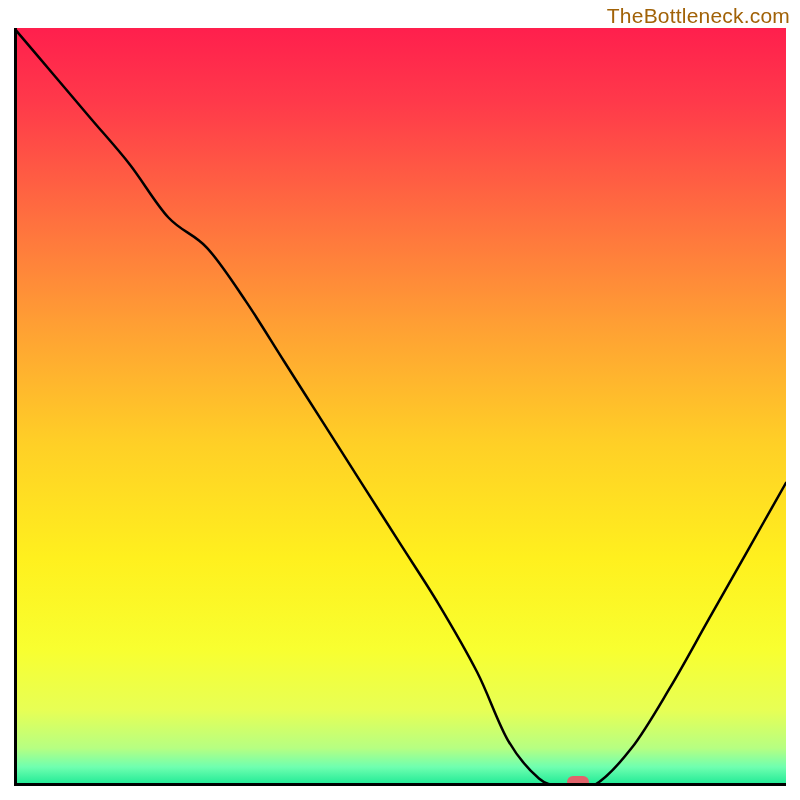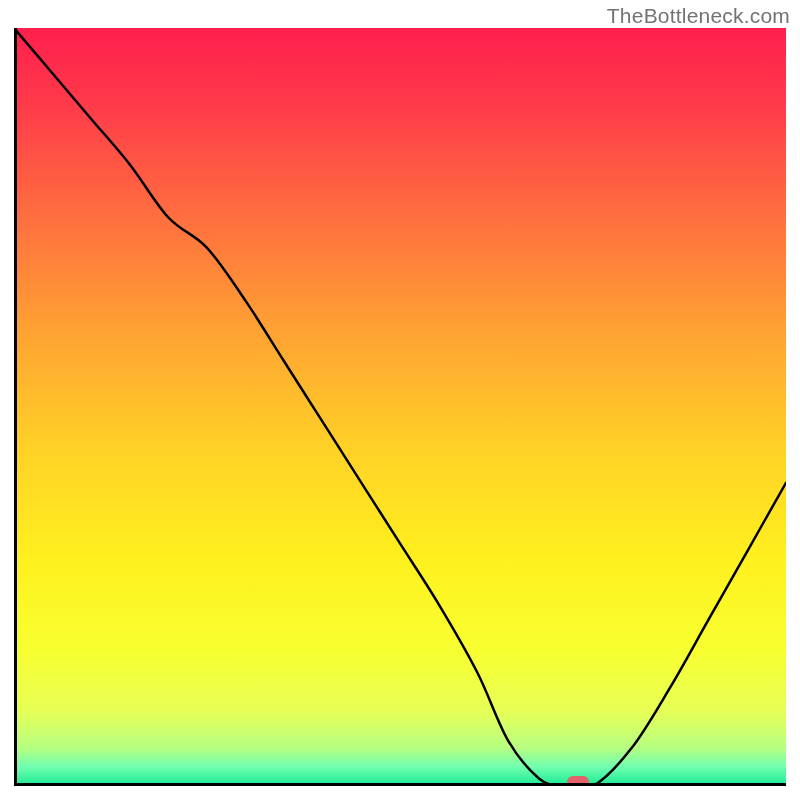--- a/index.html
+++ b/index.html
@@ -4,21 +4,21 @@
 <style>
   * { margin: 0; padding: 0; box-sizing: border-box; }
   html, body { width: 800px; height: 800px; overflow: hidden; background: #fff; }
   .container { position: relative; width: 800px; height: 800px; }
   .watermark {
     position: absolute;
     top: 4px;
     right: 10px;
     font-family: Arial, Helvetica, sans-serif;
     font-size: 21px;
-    color: #737373;
+    color: #a16207;
     letter-spacing: 0.2px;
     z-index: 30;
   }
   .plot-area {
     position: absolute;
     left: 14px;
     top: 28px;
     width: 772px;
     height: 758px;
     overflow: hidden;

